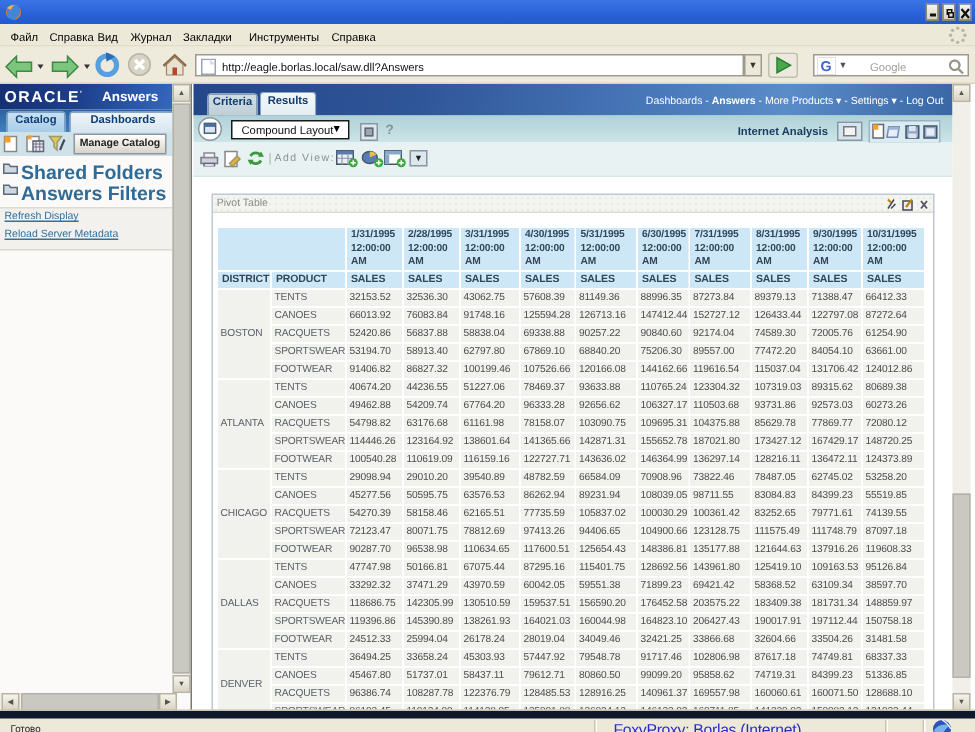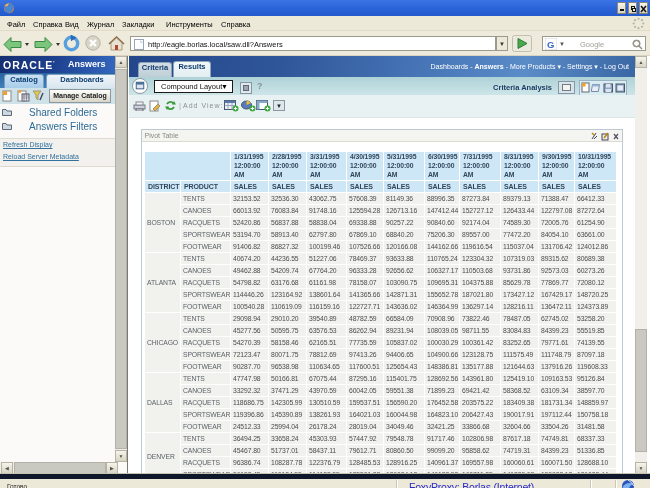--- a/index.html
+++ b/index.html
@@ -29,21 +29,21 @@
 #status .fp{position:absolute;left:409px;top:2px;color:#2a2ac8;font-size:10.5px;letter-spacing:-0.2px;}
 .vsep{position:absolute;top:1px;height:12px;width:1px;background:#cbc7b4;box-shadow:1px 0 0 #fff;}
 
 
 #sidebar{left:0;top:56px;width:127px;height:418px;background:#fbfaf8;}
 #sbhead{position:absolute;left:0;top:0;width:115px;height:17px;background:linear-gradient(100deg,#152f72 0%,#1d3f8c 45%,#2b58ae 80%,#3567bc 100%);}
 #sbtabs{position:absolute;left:0;top:17px;width:115px;height:15px;background:linear-gradient(180deg,#2a64a0,#4081bc);}
 .sbtab{position:absolute;bottom:0;height:14px;border-radius:3px 3px 0 0;font-size:7.5px;font-weight:bold;color:#0d3e74;text-align:center;border:1px solid #7aa0c0;border-bottom:none;}
 #sbtools{position:absolute;left:0;top:32px;width:115px;height:16px;background:#cfe2e8;}
 #mancat{position:absolute;left:49px;top:1px;width:62px;height:14px;background:linear-gradient(180deg,#fefefc,#d8d4c8);border:1px solid #8e96a2;font-size:7px;font-weight:bold;color:#222;text-align:center;line-height:12px;}
-.sblink{font-size:10px;font-weight:normal;color:#2e6b96;position:absolute;left:29px;}
+.sblink{font-size:13px;font-weight:bold;color:#2e6b96;position:absolute;left:14px;}
 .ulink{font-size:7px;color:#33719e;text-decoration:underline;position:absolute;left:3px;}
 #sbvscroll{position:absolute;left:115px;top:0;width:12px;height:406px;background:#f0efe9;}
 #sbhscroll{position:absolute;left:0;top:406px;width:118px;height:12px;background:#f0efe9;}
 .sbarrow{position:absolute;width:12px;height:12px;background:linear-gradient(180deg,#f6f4ec,#d8d4c4);border:1px solid #b8b4a4;color:#55554e;font-size:5px;text-align:center;line-height:11px;}
 .sthumb{position:absolute;background:#c9c9c2;border:1px solid #b2b2aa;}
 
 
 #main{left:127px;top:56px;width:523px;height:418px;background:#fff;border-left:1px solid #7a7a72;}
 #mhead{position:absolute;left:1px;top:0;width:506px;height:21px;background:linear-gradient(100deg,#24468a 0%,#2f5698 30%,#4472b4 55%,#5a8cc8 78%,#3a66a4 100%);}
 #mlinks{position:absolute;right:6px;top:7px;font-size:7px;color:#fff;}
@@ -224,21 +224,21 @@
     <svg class="abs" style="left:3px;top:1px" width="16" height="16" viewBox="0 0 17 17">
       <circle cx="8.5" cy="8.5" r="8" fill="#fdfdfb" stroke="#8a96a2"></circle>
       <rect x="4.5" y="4.5" width="8" height="7" fill="#dce6f0" stroke="#3a5a80"></rect>
       <rect x="4.5" y="4.5" width="8" height="2.5" fill="#4a6e9a"></rect>
     </svg>
     <div id="cmpbox">Compound Layout<span style="position:absolute;right:4px;top:0;font-size:7px;color:#000">▼</span></div>
     <div class="abs" style="left:111px;top:5px;width:12px;height:12px;background:#dce8ec;border:1px solid #8a96a2;">
       <div style="position:absolute;left:2px;top:2px;width:6px;height:6px;background:#9aa6b2;border:1px solid #667;"></div>
     </div>
     <span class="abs" style="left:128px;top:4px;font-size:9px;color:#8a929a;font-weight:bold;">?</span>
-    <span class="abs" style="right:83px;top:6px;font-size:7.5px;font-weight:bold;color:#1c3c64;">Criteria Analysis</span>
+    <span class="abs" style="right:83px;top:6px;font-size:7.5px;font-weight:bold;color:#1c3c64;">Internet Analysis</span>
     <div class="abs" style="right:60px;top:4px;width:17px;height:13px;background:#d4e6ec;border:1px solid #8a96a2;">
       <div style="position:absolute;left:3px;top:2px;width:9px;height:7px;background:#f4f4ee;border:1px solid #778;"></div>
     </div>
     <div class="abs" style="right:8px;top:3px;width:48px;height:16px;background:#d8ecf2;border:1px solid #9ab2c2;">
       <svg width="46" height="14" viewBox="0 0 46 14">
         <rect x="2" y="2" width="7" height="9" fill="#fdfdf8" stroke="#667"></rect>
           <path d="M2 2 l3.5 0 0 3.5 -3.5 0z" fill="#f0a030"></path>
         <path d="M12.5 3.5 l7 0 -1.2 7 -7 0 z" fill="#e8eef8" stroke="#78a"></path>
           <path d="M12.5 3.5 l7 0 -0.4 2 -7 0z" fill="#9ab4d8"></path>
         <rect x="24" y="3" width="8.5" height="8" fill="#8fa6c8" stroke="#456"></rect>

